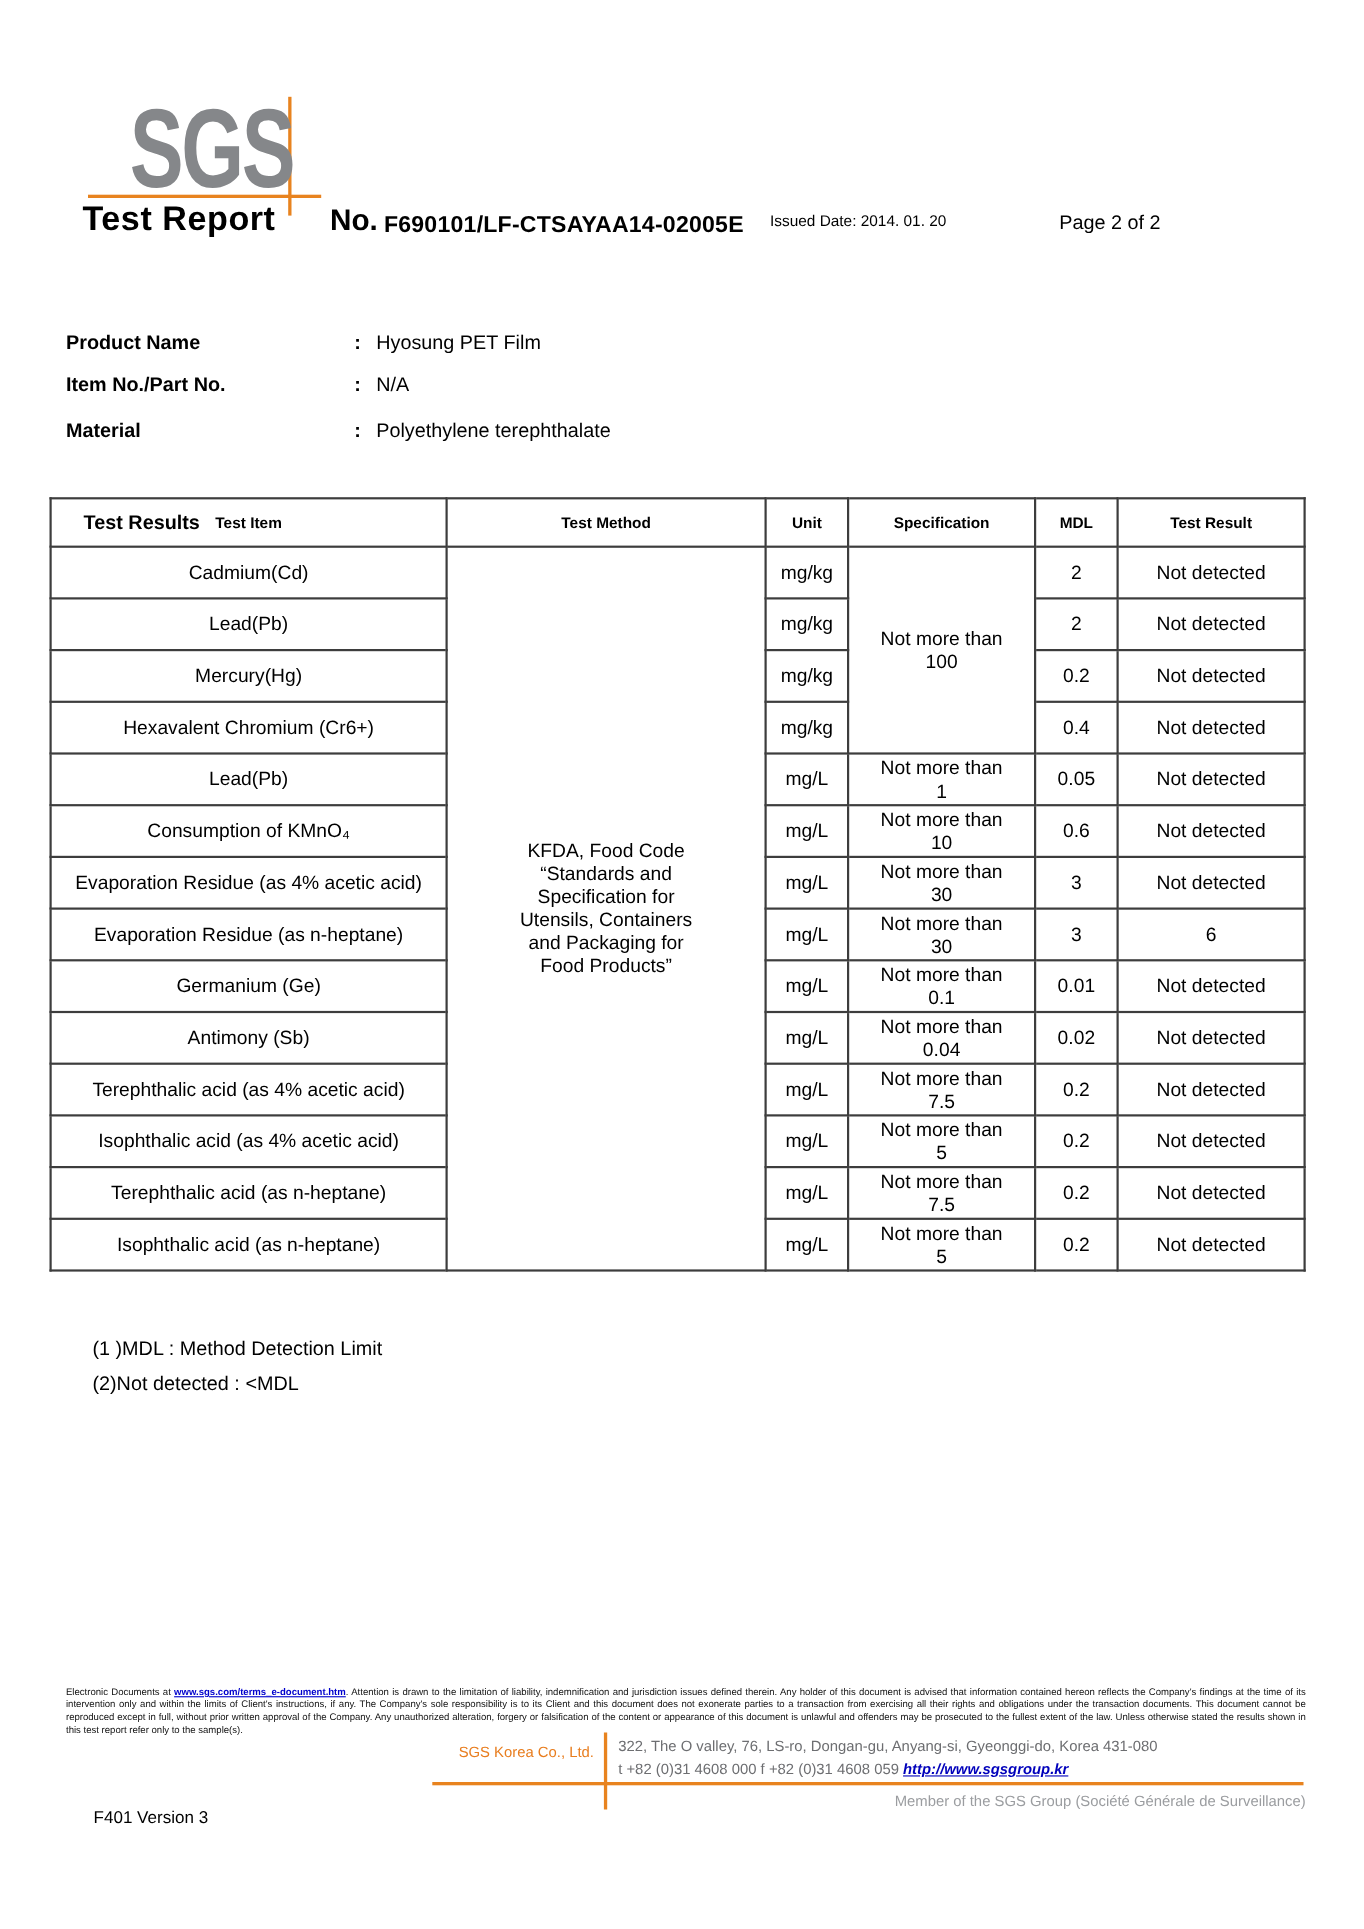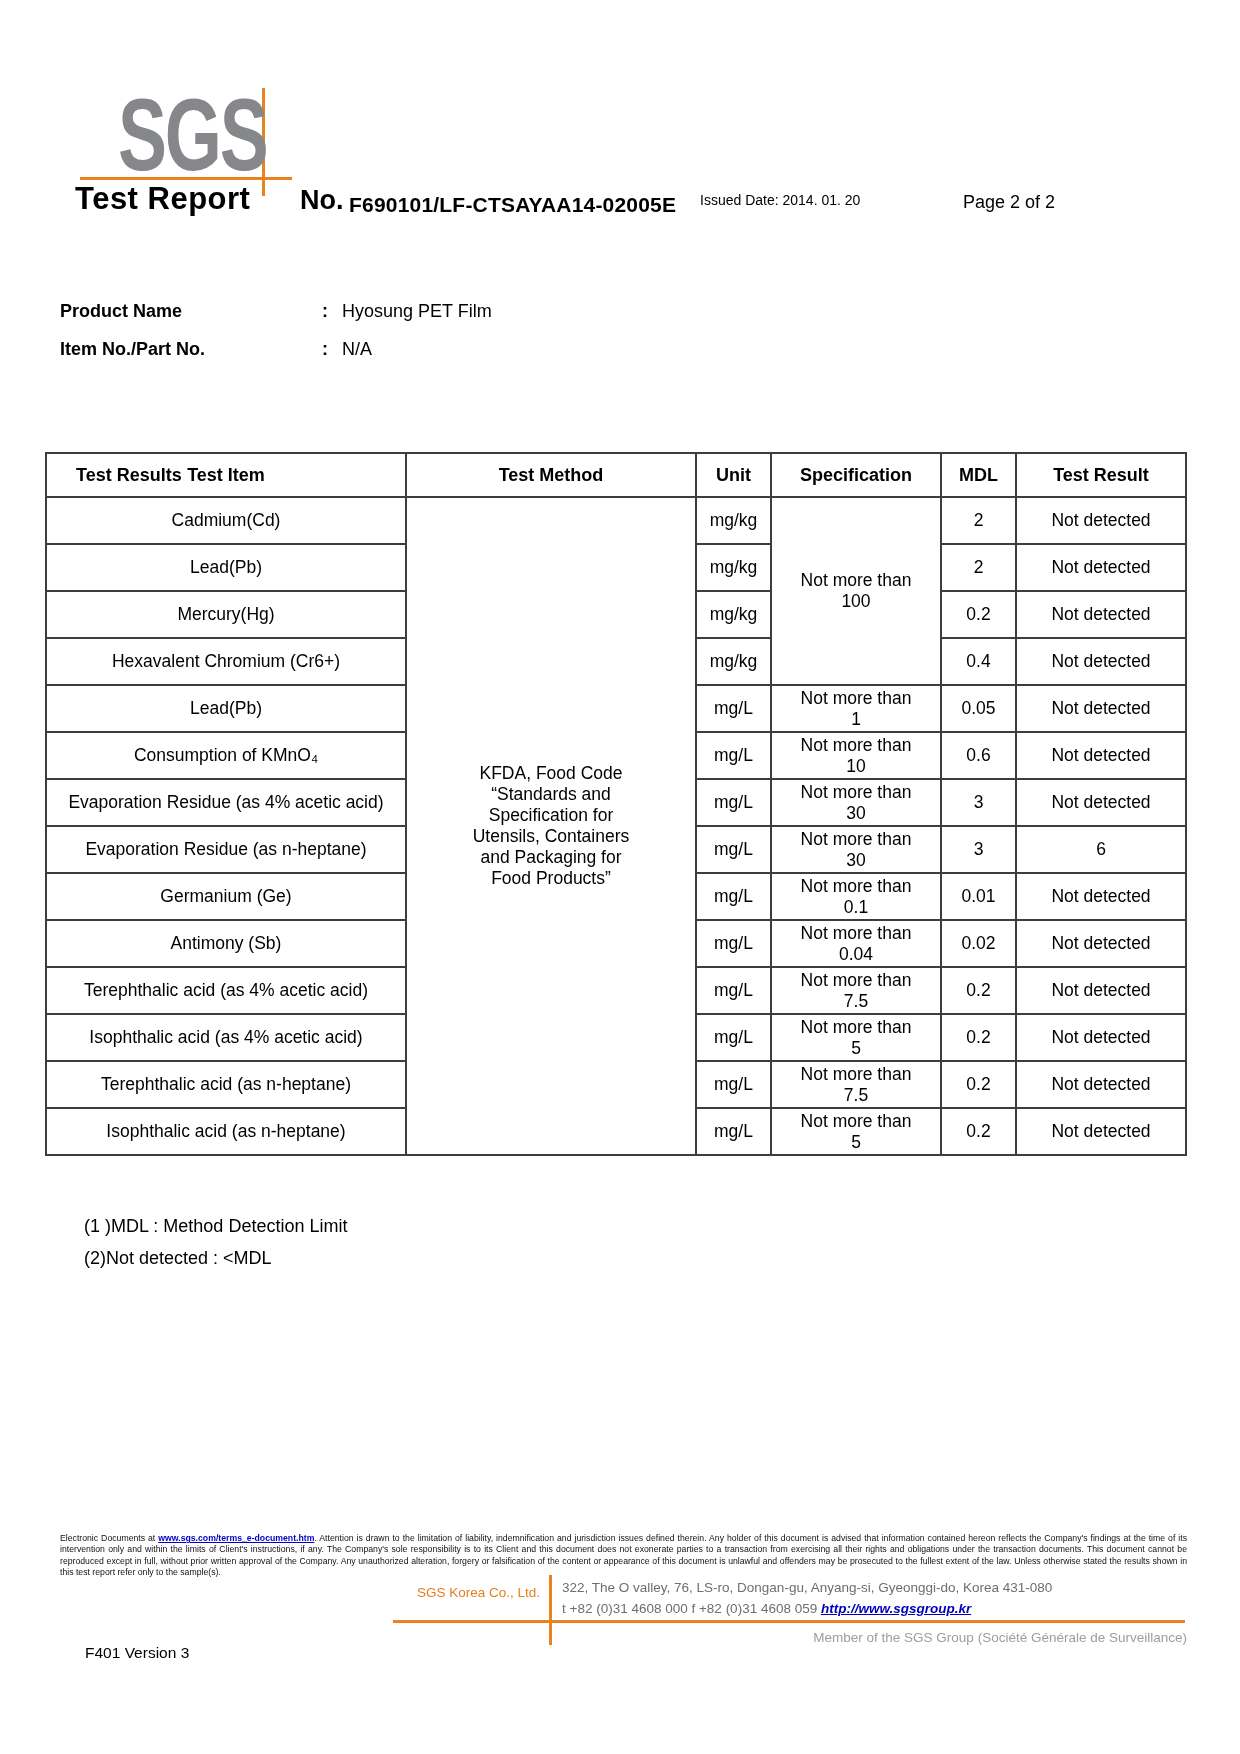--- a/index.html
+++ b/index.html
@@ -26,21 +26,21 @@
   .info-row .colon{display:inline-block;width:20px;font-weight:700;}
   .info-row.r0{top:263px}.info-row.r1{top:301px}.info-row.r2{top:339px}.info-row.r3{top:381px}
 
   .section-title{position:absolute;left:76px;top:421px;font-size:18px;font-weight:700;margin-top:44px;}
 
   
   table.results{position:absolute;left:45px;top:452px;width:1140px;border-collapse:collapse;
                 table-layout:fixed;font-size:17.5px;}
   table.results th,table.results td{border:2px solid #3d3d3d;text-align:center;vertical-align:middle;
                 padding:0 2px;overflow:hidden;}
-  table.results th{height:42px;font-size:18px;font-weight:700;margin-left:16px;}
+  table.results th{height:42px;font-size:14px;font-weight:700;margin-left:16px;}
   table.results td{height:45px;}
   td.c-method,td.c-spec{white-space:pre-line;line-height:21px;}
 
   
   .footnotes{position:absolute;left:84px;top:1210px;font-size:18px;line-height:32px;}
 
   
   .disclaimer{position:absolute;left:60px;top:1533px;width:1127px;font-size:8.7px;
               line-height:11.3px;text-align:justify;color:#111;}
   .disclaimer a{color:#0000cc;text-decoration:underline;font-weight:700;}
@@ -70,20 +70,23 @@
   <div class="no-label">No.</div>
   <div class="report-no">F690101/LF-CTSAYAA14-02005E</div>
   <div class="issued">Issued Date: 2014. 01. 20</div>
   <div class="page-no">Page 2 of 2</div>
 
   <div class="info-row r1">
     <span class="label">Product Name</span><span class="colon">:</span><span class="value">Hyosung PET Film</span>
   </div>
   <div class="info-row r2">
     <span class="label">Item No./Part No.</span><span class="colon">:</span><span class="value">N/A</span>
+  </div>
+  <div class="info-row r3">
+    <span class="label">Material</span><span class="colon">:</span><span class="value">Polyethylene terephthalate</span>
   </div>
 
   <div class="section-title">Test Results</div>
 
   <table class="results">
     <colgroup>
       <col style="width:360px">
         <col style="width:290px">
         <col style="width:75px">
       <col style="width:170px">

